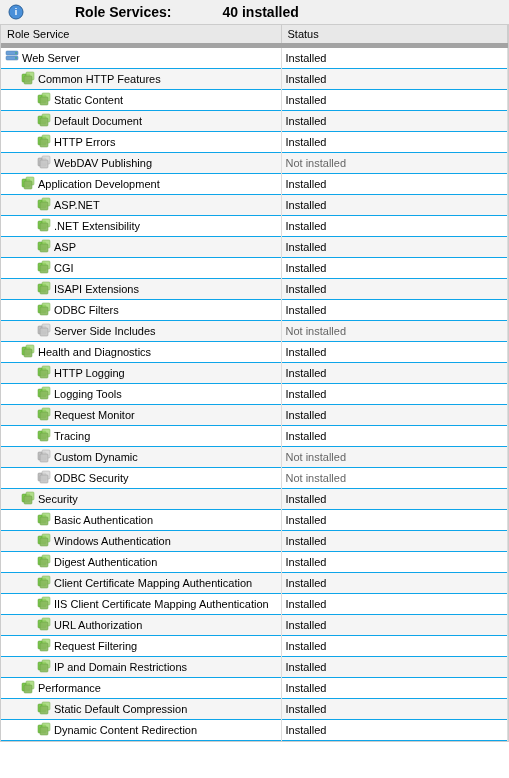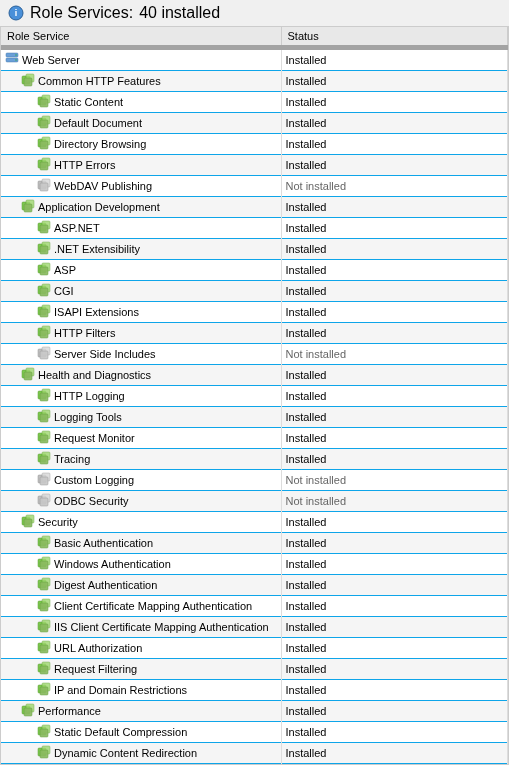--- a/index.html
+++ b/index.html
@@ -13,22 +13,23 @@
     .header {
       background: #f0f0f0;
       border-bottom: 1px solid #ccc;
       padding: 4px 8px;
       display: flex;
       align-items: center;
       gap: 6px;
     }
 
     .header-text {
-      font-weight: normal;
-      font-size: 16px;
+      font-weight: bold;
+      font-size: 14px;
+      margin-left: 45px;
     }
 
     .table-container {
       width: 100%;
       border: 1px solid #ccc;
       border-top: none;
     }
 
     table {
       width: 100%;
@@ -150,33 +151,20 @@
           <td>Installed</td>
         </tr>
         <tr>
           <td>
             <div class="role-cell" style="padding-left: 32px">
     <span><svg width="14" height="14" viewBox="0 0 14 14">
       <rect x="1" y="3" width="8" height="8" rx="1" fill="#7ec850" stroke="#5a9a30" stroke-width="0.5"></rect>
       <rect x="5" y="1" width="8" height="8" rx="1" fill="#a0d870" stroke="#5a9a30" stroke-width="0.5" opacity="0.8"></rect>
       <rect x="3" y="5" width="8" height="8" rx="1" fill="#8aba60" stroke="#5a9a30" stroke-width="0.5" opacity="0.9"></rect>
     </svg></span>
-    <span>Directory Browsing</span>
-  </div>
-          </td>
-          <td>Installed</td>
-        </tr>
-        <tr>
-          <td>
-            <div class="role-cell" style="padding-left: 32px">
-    <span><svg width="14" height="14" viewBox="0 0 14 14">
-      <rect x="1" y="3" width="8" height="8" rx="1" fill="#7ec850" stroke="#5a9a30" stroke-width="0.5"></rect>
-      <rect x="5" y="1" width="8" height="8" rx="1" fill="#a0d870" stroke="#5a9a30" stroke-width="0.5" opacity="0.8"></rect>
-      <rect x="3" y="5" width="8" height="8" rx="1" fill="#8aba60" stroke="#5a9a30" stroke-width="0.5" opacity="0.9"></rect>
-    </svg></span>
     <span>HTTP Errors</span>
   </div>
           </td>
           <td>Installed</td>
         </tr>
         <tr>
           <td>
             <div class="role-cell" style="padding-left: 32px">
     <span><svg width="14" height="14" viewBox="0 0 14 14">
       <rect x="1" y="3" width="8" height="8" rx="1" fill="#c0c0c0" stroke="#909090" stroke-width="0.5"></rect>
@@ -267,21 +255,21 @@
           <td>Installed</td>
         </tr>
         <tr>
           <td>
             <div class="role-cell" style="padding-left: 32px">
     <span><svg width="14" height="14" viewBox="0 0 14 14">
       <rect x="1" y="3" width="8" height="8" rx="1" fill="#7ec850" stroke="#5a9a30" stroke-width="0.5"></rect>
       <rect x="5" y="1" width="8" height="8" rx="1" fill="#a0d870" stroke="#5a9a30" stroke-width="0.5" opacity="0.8"></rect>
       <rect x="3" y="5" width="8" height="8" rx="1" fill="#8aba60" stroke="#5a9a30" stroke-width="0.5" opacity="0.9"></rect>
     </svg></span>
-    <span>HTTP Filters</span>
+    <span>ODBC Filters</span>
   </div>
           </td>
           <td>Installed</td>
         </tr>
         <tr>
           <td>
             <div class="role-cell" style="padding-left: 32px">
     <span><svg width="14" height="14" viewBox="0 0 14 14">
       <rect x="1" y="3" width="8" height="8" rx="1" fill="#c0c0c0" stroke="#909090" stroke-width="0.5"></rect>
       <rect x="5" y="1" width="8" height="8" rx="1" fill="#d8d8d8" stroke="#909090" stroke-width="0.5" opacity="0.8"></rect>
@@ -358,21 +346,21 @@
           <td>Installed</td>
         </tr>
         <tr>
           <td>
             <div class="role-cell" style="padding-left: 32px">
     <span><svg width="14" height="14" viewBox="0 0 14 14">
       <rect x="1" y="3" width="8" height="8" rx="1" fill="#c0c0c0" stroke="#909090" stroke-width="0.5"></rect>
       <rect x="5" y="1" width="8" height="8" rx="1" fill="#d8d8d8" stroke="#909090" stroke-width="0.5" opacity="0.8"></rect>
       <rect x="3" y="5" width="8" height="8" rx="1" fill="#c8c8c8" stroke="#909090" stroke-width="0.5" opacity="0.9"></rect>
     </svg></span>
-    <span>Custom Logging</span>
+    <span>Custom Dynamic</span>
   </div>
           </td>
           <td style="color: rgb(102, 102, 102);">Not installed</td>
         </tr>
         <tr>
           <td>
             <div class="role-cell" style="padding-left: 32px">
     <span><svg width="14" height="14" viewBox="0 0 14 14">
       <rect x="1" y="3" width="8" height="8" rx="1" fill="#c0c0c0" stroke="#909090" stroke-width="0.5"></rect>
       <rect x="5" y="1" width="8" height="8" rx="1" fill="#d8d8d8" stroke="#909090" stroke-width="0.5" opacity="0.8"></rect>

